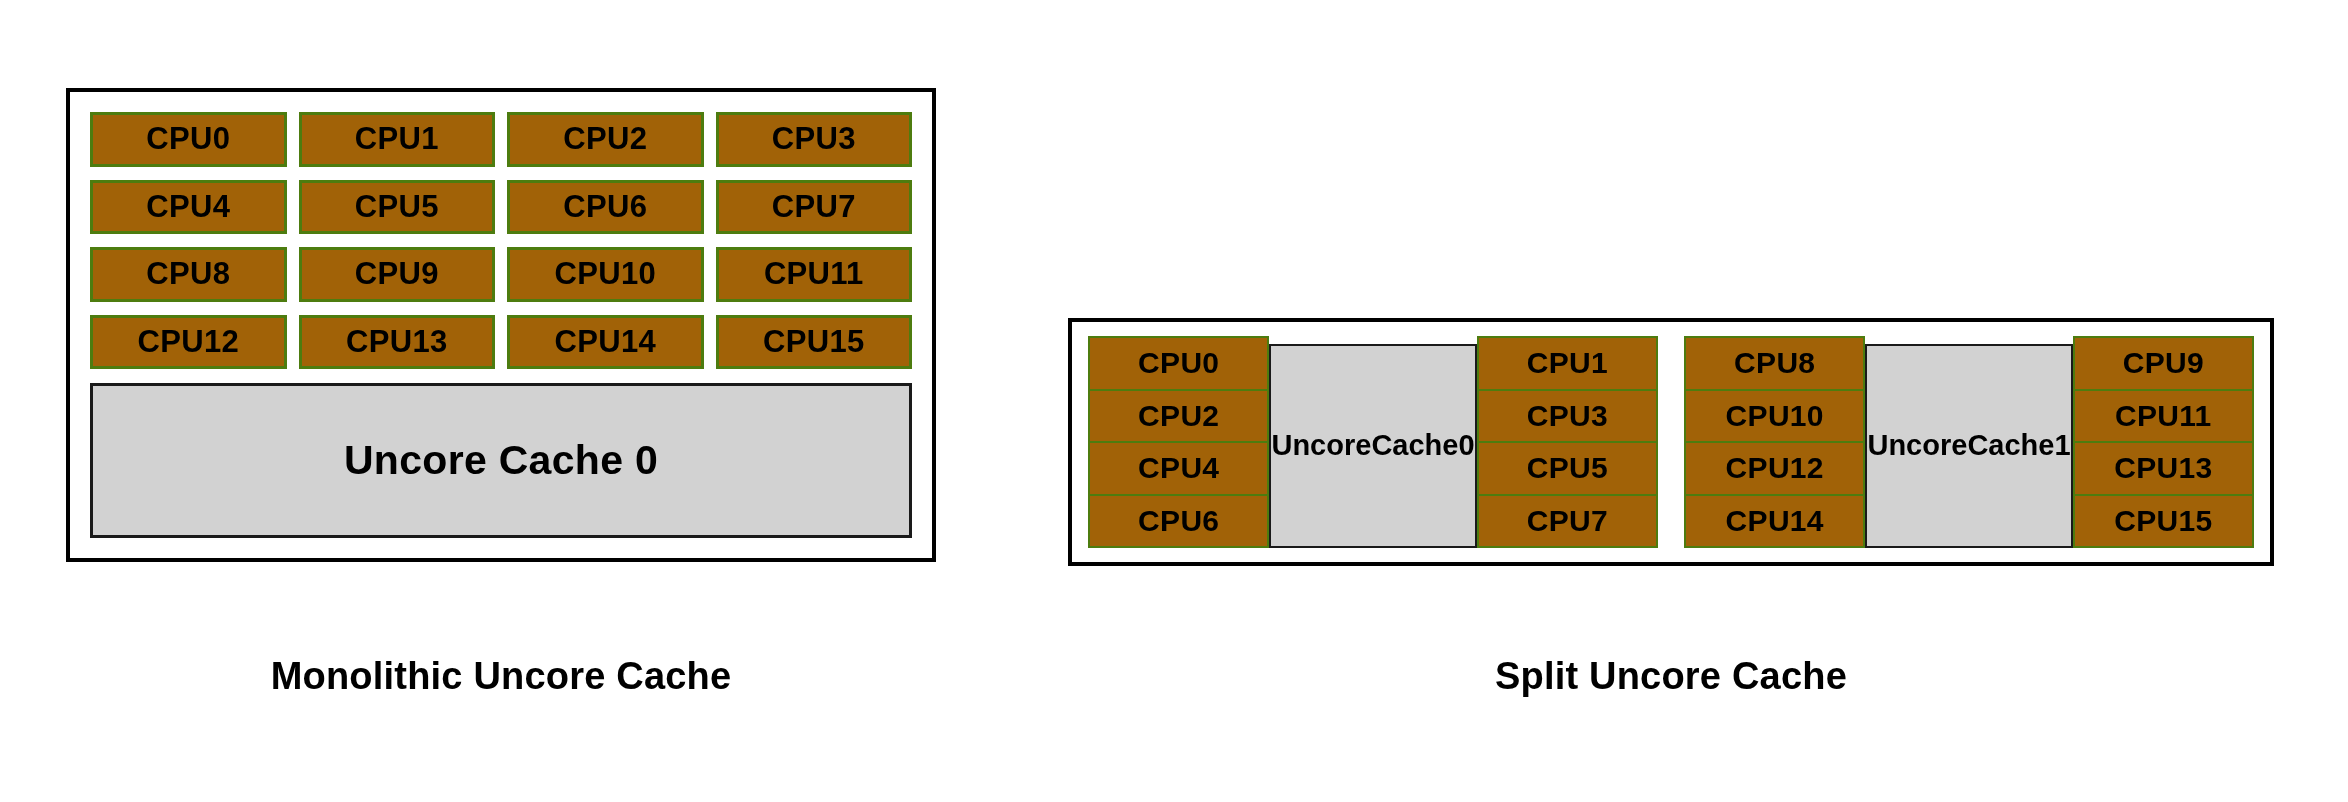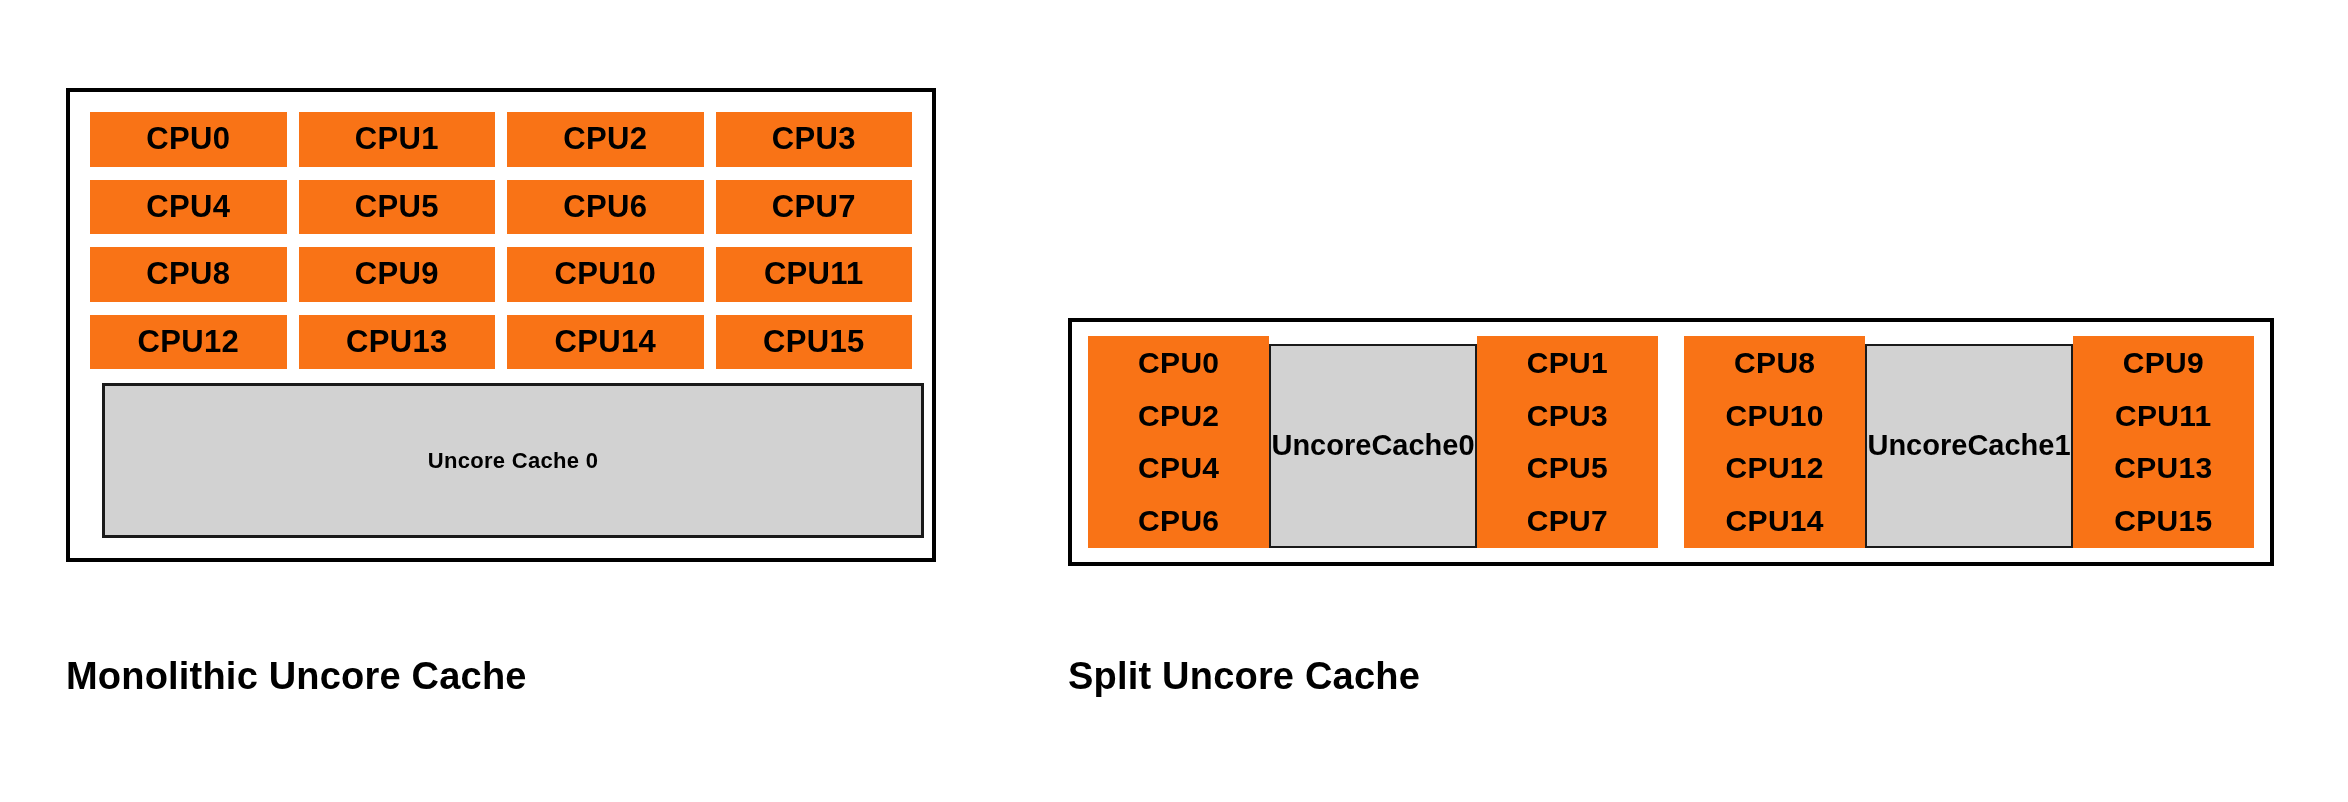--- a/index.html
+++ b/index.html
@@ -13,21 +13,21 @@
     position: relative;
     font-family: "Liberation Sans", sans-serif;
     overflow: hidden;
   }
 
   
   .figure { position: absolute; }
 
   .caption {
     position: absolute;
-    text-align: left;
+    text-align: center;
     font-weight: bold;
     font-size: 38px;
     color: #000000;
     white-space: nowrap;
     letter-spacing: 0.2px;
   }
 
   
   #fig-monolithic { left: 66px; top: 88px; }
 
@@ -48,22 +48,22 @@
     grid-template-columns: repeat(4, 1fr);
     grid-template-rows: repeat(4, 1fr);
     column-gap: 12px;
     row-gap: 13px;
     width: 100%;
     height: 257px;
   }
 
   .cpu-cell {
     box-sizing: border-box;
-    border: 3px solid #f97316;
-    background: #f97316;
+    border: 3px solid #4d7c0f;
+    background: #a16207;
     display: flex;
     align-items: center;
     justify-content: center;
     font-weight: bold;
     font-size: 31px;
     color: #000000;
     letter-spacing: 0.3px;
   }
 
   .cache-block {
@@ -75,23 +75,22 @@
     justify-content: center;
     text-align: center;
     font-weight: bold;
     color: #000000;
   }
 
   #monolithic-cache {
     width: 100%;
     height: 155px;
     margin-top: 14px;
-    font-size: 22px;
+    font-size: 41px;
     letter-spacing: 0.3px;
-    margin-left: 12px;
   }
 
   #caption-monolithic { left: 66px; top: 655px; width: 870px; }
 
   
   #fig-split { left: 1068px; top: 318px; }
 
   #split-outer {
     width: 1206px;
     height: 248px;

